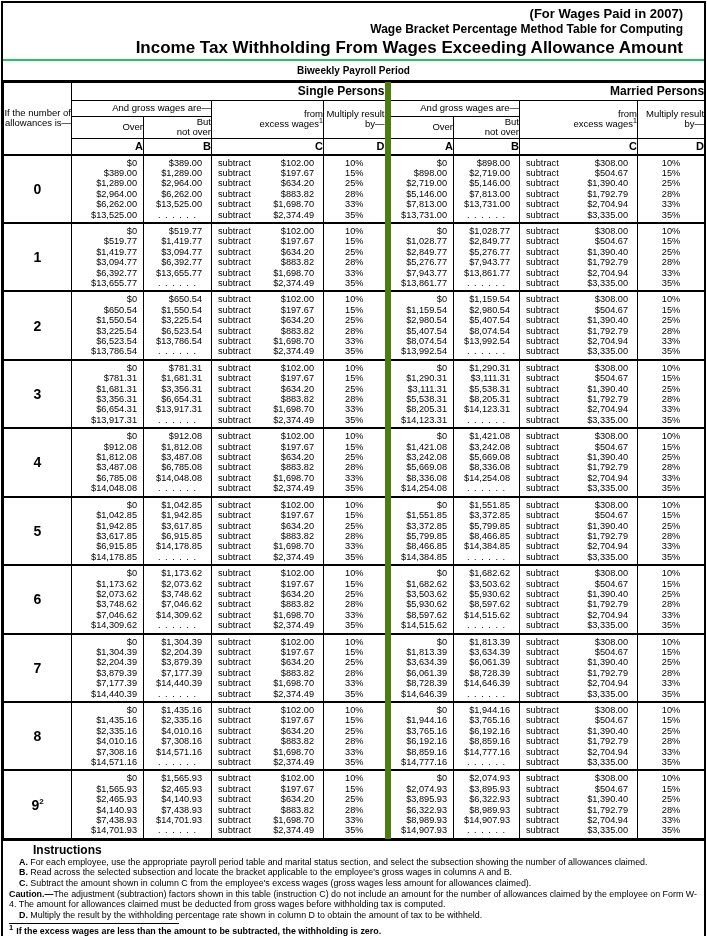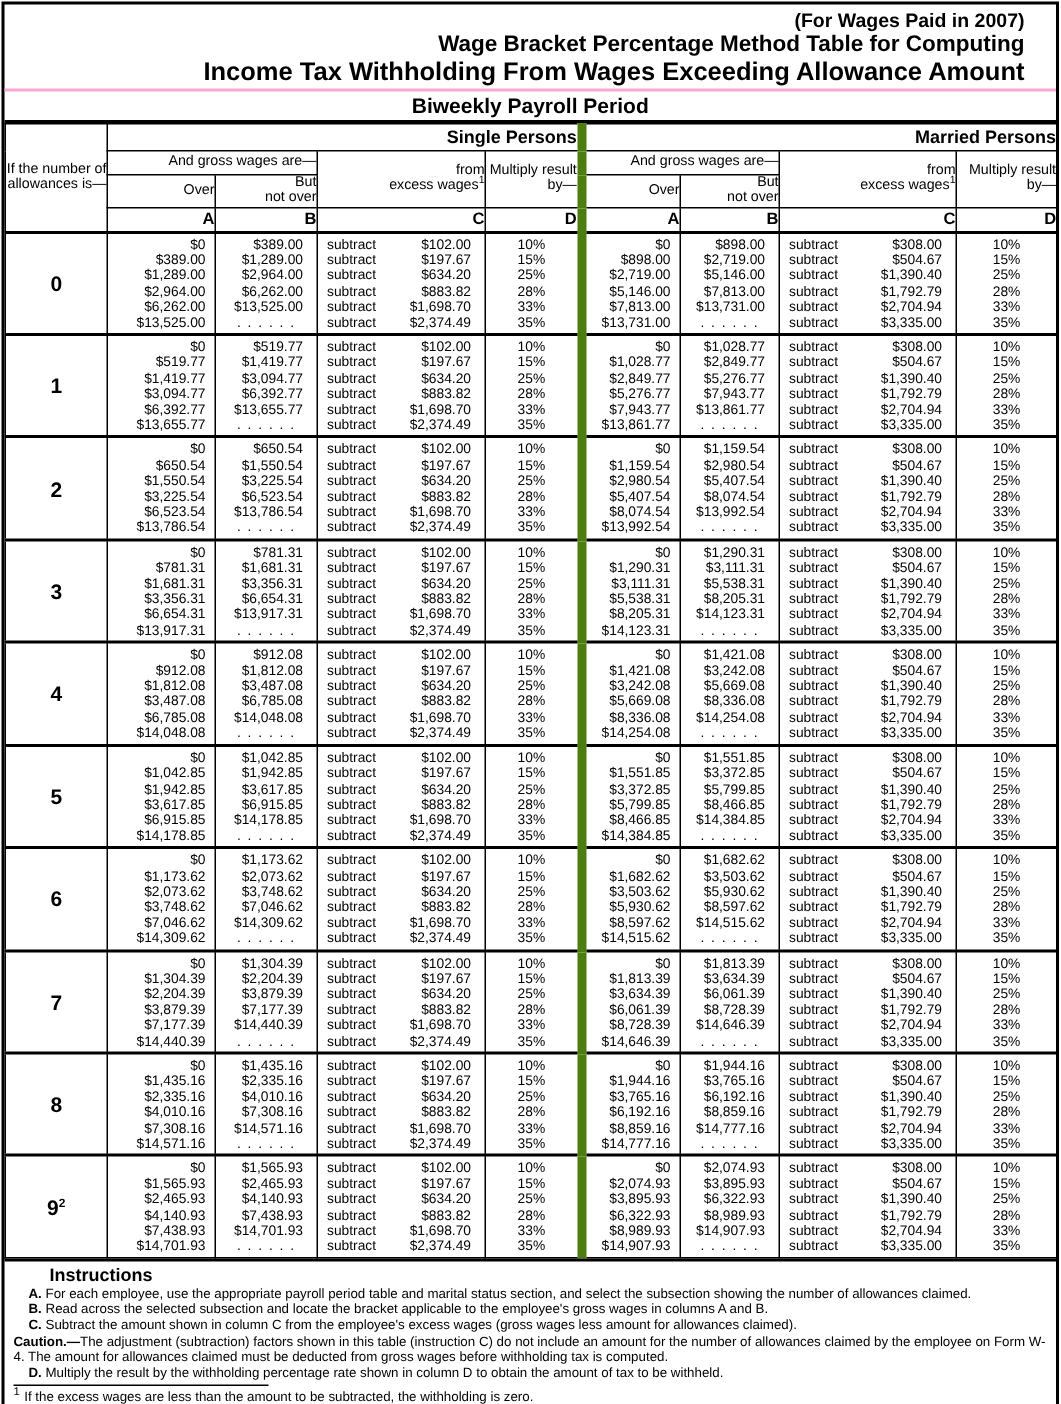--- a/index.html
+++ b/index.html
@@ -1,24 +1,24 @@
 <!DOCTYPE html>
 <html><head>
 <meta charset="utf-8">
 <style>
   html,body{margin:0;padding:0;background:#fff;}
   body{width:707px;height:936px;overflow:hidden;font-family:"Liberation Sans",sans-serif;color:#000;}
   .page{margin:1px;border:2px solid #000;box-sizing:border-box;background:#fff;}
   
   .title-block{text-align:right;padding:3px 21px 2px 6px;}
   .top-note{font-size:13px;font-weight:bold;line-height:15px;}
-  .title1{font-size:15px;font-weight:bold;line-height:17px;}
+  .title1{font-size:12px;font-weight:bold;line-height:17px;}
   .title2{font-size:17px;font-weight:bold;line-height:19px;}
-  .period{border-top:2px solid #f9a8d4;border-bottom:2px solid #000;text-align:center;
-          font-size:14px;font-weight:bold;line-height:17px;padding:1px 0;}
+  .period{border-top:2px solid #22c55e;border-bottom:2px solid #000;text-align:center;
+          font-size:10px;font-weight:bold;line-height:17px;padding:1px 0;}
   
   table{border-collapse:collapse;width:100%;table-layout:fixed;}
   th,td{border:1px solid #000;padding:0;vertical-align:middle;}
   thead th{font-weight:normal;font-size:9.5px;line-height:10.5px;text-align:right;}
   th.group-h{font-weight:bold;font-size:12px;line-height:15px;padding:1px 0;}
   th.allow-h{font-size:9.5px;}
   th.letter{font-weight:bold;font-size:11px;line-height:13px;padding:1px 0;}
   th.gross-h{padding:2px 0;}
   .m-first{border-left:6px solid #4d7c0f;}
   tbody tr{border-top:2px solid #000;}
@@ -31,21 +31,21 @@
   .c-bno div.dots{text-align:center;padding-right:0;letter-spacing:1px;}
   .c-sub .subline{display:flex;justify-content:space-between;padding:0 9px 0 6px;}
   .c-rate div{text-align:center;}
   sup{font-size:7px;vertical-align:super;line-height:0;}
   
   .instructions{padding:2px 6px 4px 6px;font-size:8.9px;line-height:10.6px;border-top:2px solid #000;}
   .ins-title{font-size:12px;font-weight:bold;line-height:14px;padding-left:24px;}
   .ins{margin:0;text-indent:10px;}
   .ins.flush{text-indent:0;}
   .fn-rule{border:none;border-top:1px solid #000;width:170px;margin:3px 0 2px 0;}
-  .fn{margin:0 0 1px 0;padding-left:12px;text-indent:-12px;}
+  .fn{margin:0 0 1px 0;padding-left:12px;text-indent:-12px;font-weight:bold;}
   .fn sup{font-size:7.5px;margin-right:3px;}
 </style>
 </head>
 <body>
 
 <div class="page">
 
   <div class="title-block">
     <div class="top-note">(For Wages Paid in 2007)</div>
     <div class="title1">Wage Bracket Percentage Method Table for Computing</div>

